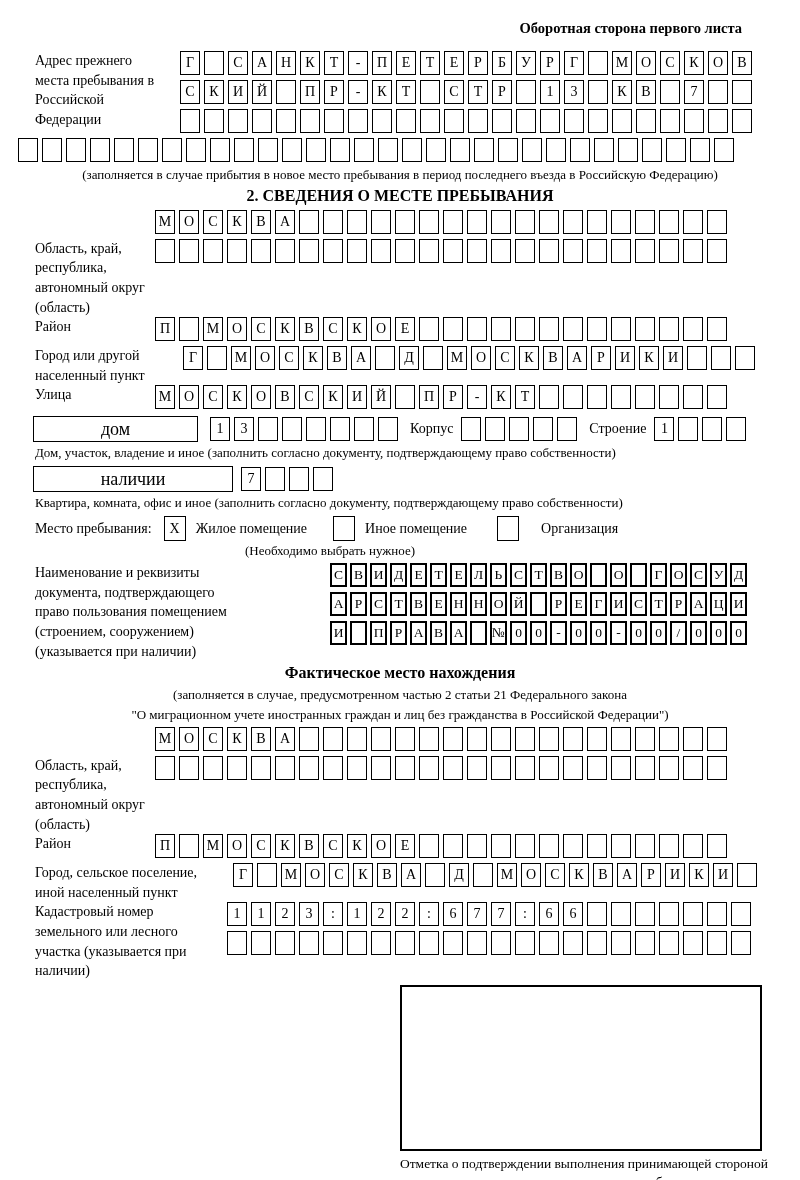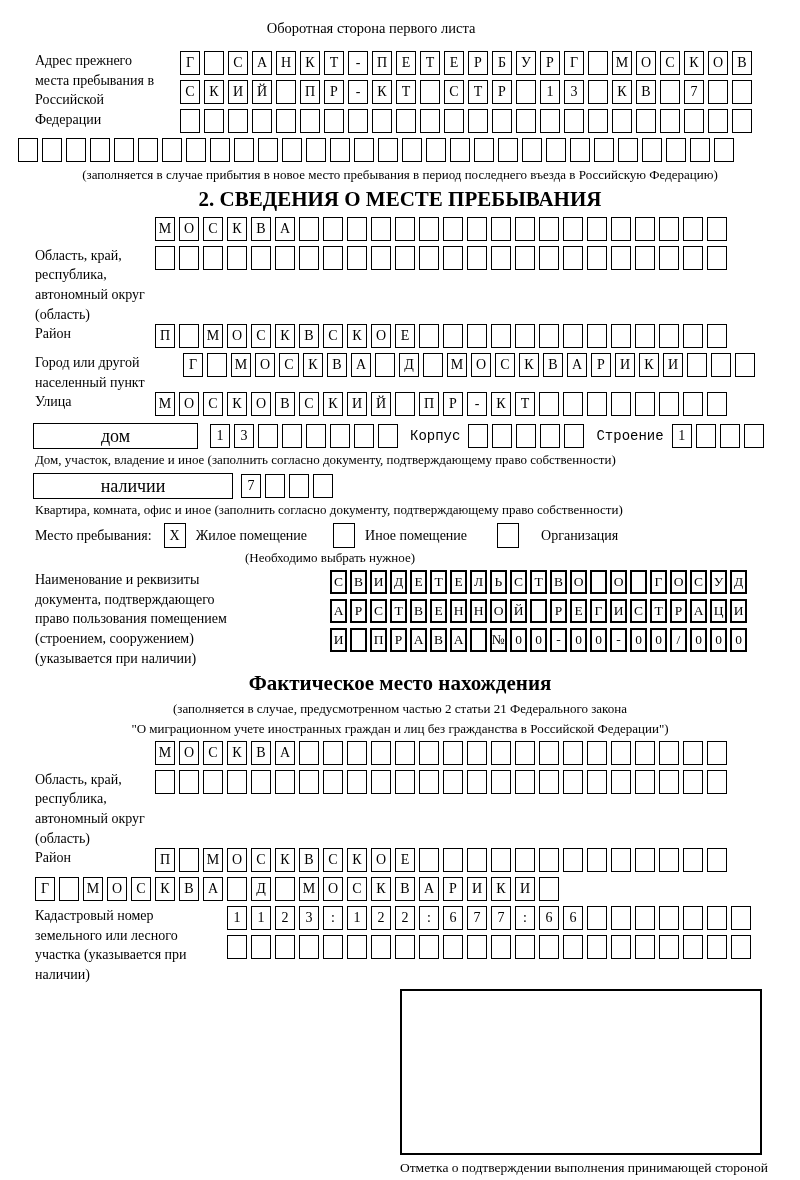--- a/index.html
+++ b/index.html
@@ -10,22 +10,23 @@
   }
   .page {
     position: relative;
     width: 800px;
     height: 1180px;
     overflow: hidden;
     background: #fff;
   }
   .hdr-note {
     padding: 20px 58px 0 0;
-    text-align: center;
+    text-align: right;
     font-size: 14.5px;
+    font-weight: bold;
   }
   .frow { display: flex; align-items: flex-start; margin-left: 35px; }
   .lbl { font-size: 14px; line-height: 1.4; flex: none; }
   .lw-prev   { width: 145px; padding-right: 18px; }
   .lw-region { width: 120px; padding-right: 8px; margin-top: 29px; }
   .lw-plain  { width: 120px; }
   .lw-city1  { width: 148px; padding-right: 10px; }
   .lw-doc    { width: 295px; padding-right: 98px; }
   .lw-city2  { width: 198px; padding-right: 5px; }
   .lw-cad    { width: 192px; padding-right: 25px; }
@@ -43,35 +44,35 @@
     width: 17px; height: 24px;
     border-width: 2px;
     margin-right: 3px;
     font-size: 13.5px;
   }
   .fullrow { margin-left: 18px; }
   .caption { font-size: 13px; line-height: 1.3; margin: 1px 0 3px 0; }
   .caption-center { text-align: center; }
   .caption-left { margin-left: 35px; margin-bottom: 4px; }
   .sect-title {
-    text-align: center; font-weight: bold; font-size: 21px;
+    text-align: center; font-weight: bold; font-size: 16px;
     margin: 3px 0 5px 0;
   }
   .house-row { display: flex; align-items: center; margin: 2px 0 3px 33px; }
   .bigbox {
     flex: none;
     border: 1.6px solid #000;
     height: 26px;
     display: flex; align-items: center; justify-content: center;
     font-size: 18px;
   }
   .bigbox.house { width: 165px; margin-right: 12px; }
   .bigbox.apt   { width: 200px; margin-right: 8px; }
   .house-row .cells { margin-bottom: 0; }
-  .inline-lbl { font-size: 14px; flex: none; margin: 0 8px; font-family: Liberation Mono, monospace; }
+  .inline-lbl { font-size: 14px; flex: none; margin: 0 8px; }
   .stay-row { display: flex; align-items: center; margin: 3px 0 2px 35px; font-size: 14px; }
   .checkbox {
     flex: none;
     width: 22px; height: 25px;
     border: 1.6px solid #000;
     display: flex; align-items: center; justify-content: center;
     font-size: 14px;
   }
   .stay-lbl { flex: none; }
   .ml12 { margin-left: 12px; } .ml10 { margin-left: 10px; }
@@ -578,20 +579,21 @@
         <span class="cell"></span>
         <span class="cell"></span>
         <span class="cell"></span>
         <span class="cell"></span>
         <span class="cell"></span>
         <span class="cell"></span>
       </div>
   </div>
 
   <div class="frow">
+    <div class="lbl lw-city2">Город, сельское поселение, иной населенный пункт</div>
     <div class="cells">
         <span class="cell">Г</span>
         <span class="cell"></span>
         <span class="cell">М</span>
         <span class="cell">О</span>
         <span class="cell">С</span>
         <span class="cell">К</span>
         <span class="cell">В</span>
         <span class="cell">А</span>
         <span class="cell"></span>

